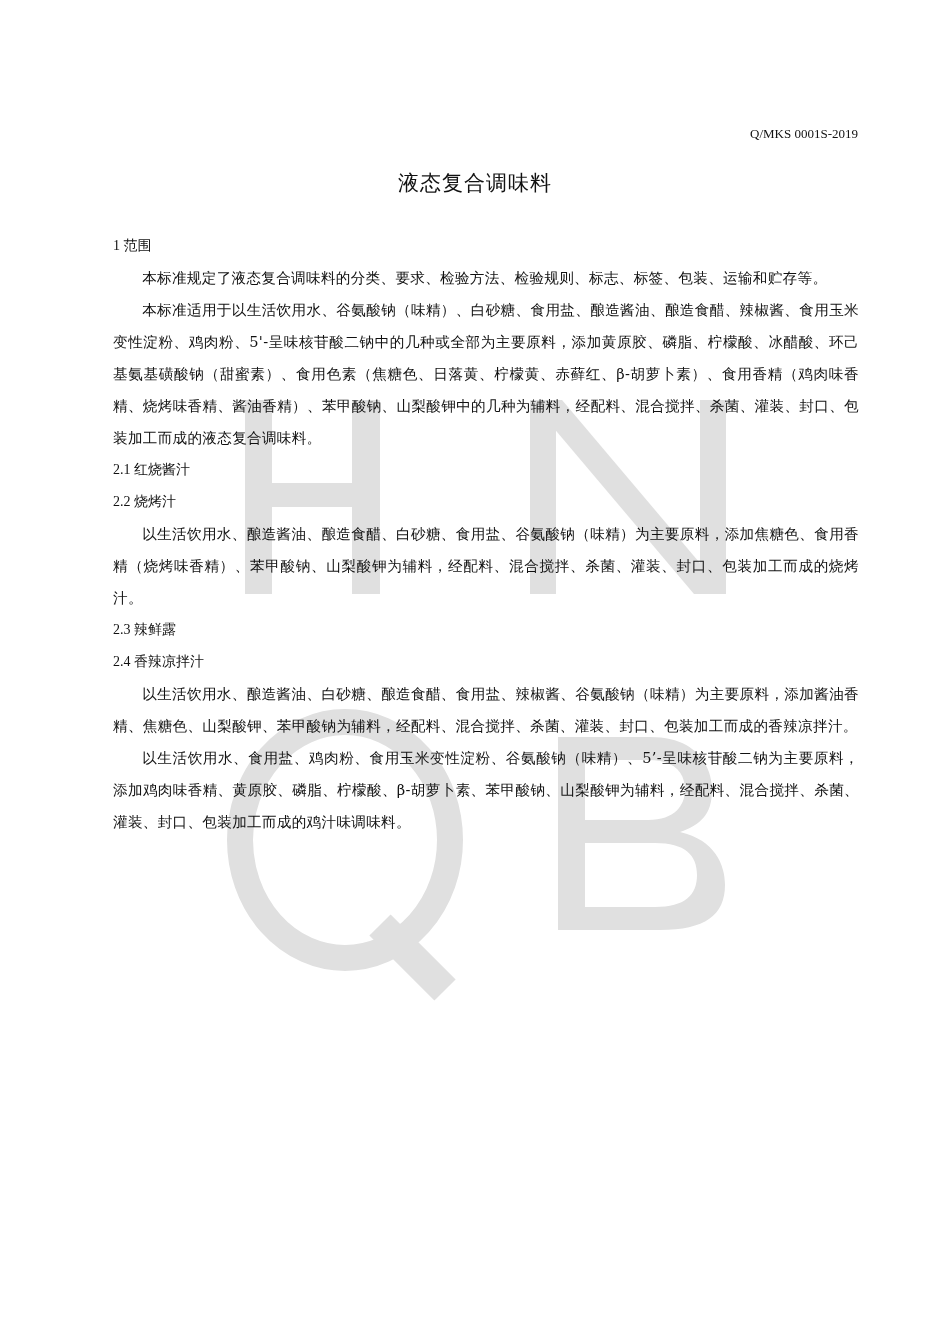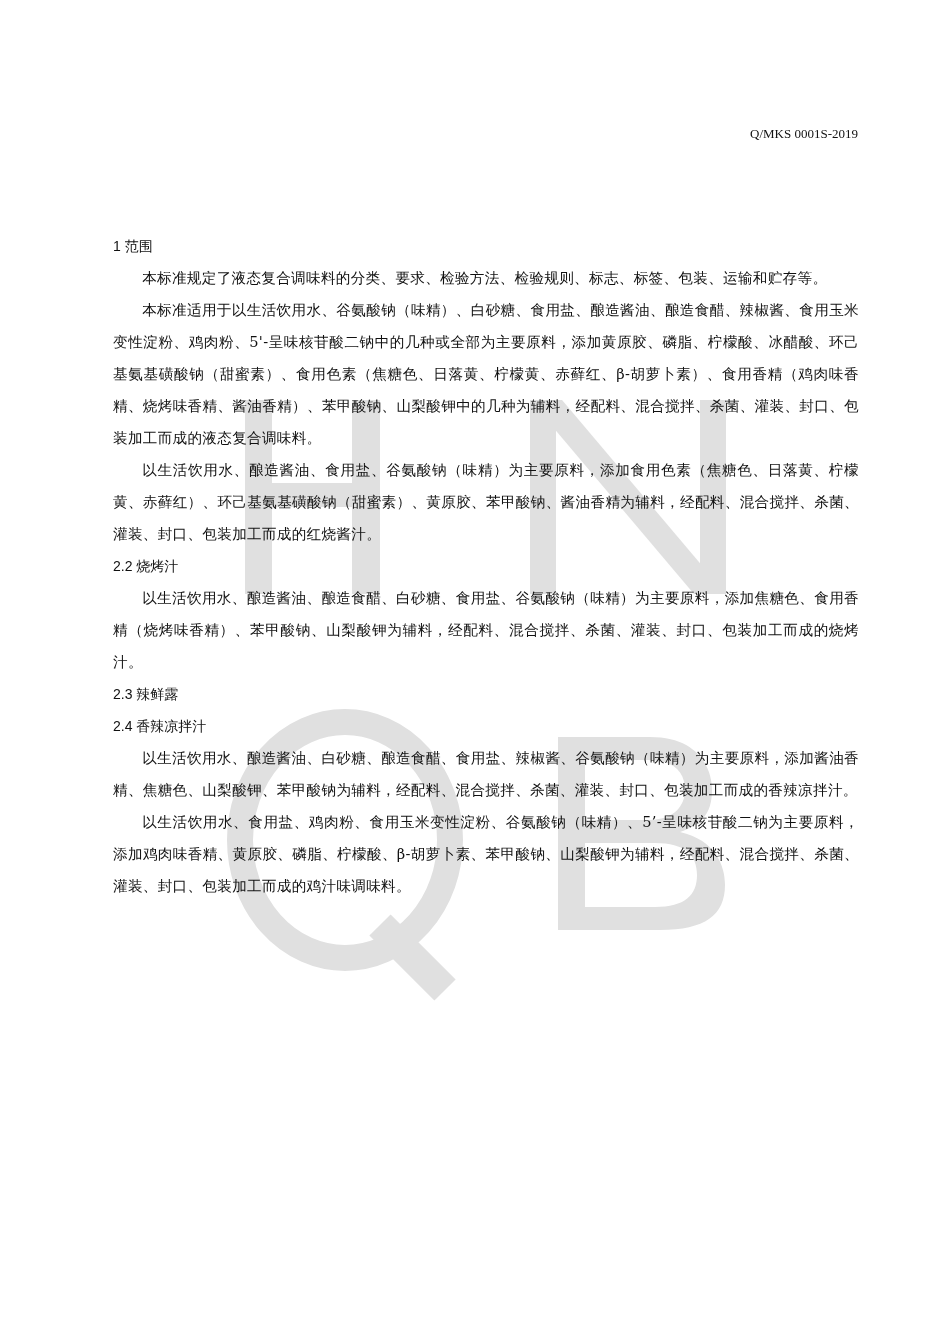--- a/index.html
+++ b/index.html
@@ -2,21 +2,21 @@
 <html><head>
 <meta charset="utf-8">
 <style>
   html, body { margin:0; padding:0; background:#ffffff; }
   body { width:950px; height:1344px; position:relative; overflow:hidden; font-family:"DejaVu Serif","Liberation Serif",serif; color:#111; }
   .wm { position:absolute; left:0; top:0; width:950px; height:1344px; z-index:0; pointer-events:none; }
   .content { position:absolute; left:0; top:12px; width:950px; height:1344px; z-index:1; }
   .doc-code { position:absolute; right:92px; top:114px; font-family:"Liberation Serif","DejaVu Serif",serif; font-size:13px; }
   .title { position:absolute; left:0; width:950px; top:157px; text-align:center; font-family:"DejaVu Sans","Liberation Sans",sans-serif; font-size:21px; letter-spacing:1px; }
   .body { position:absolute; left:113px; top:218px; width:746px; }
-  .h { font-family:Liberation Sans, sans-serif; font-size:14px; height:32px; line-height:32px; }
+  .h { font-family:Liberation Serif, serif; font-size:14px; height:32px; line-height:32px; }
   .p { font-size:14.6px; line-height:32px; text-indent:2em; text-align:justify; letter-spacing:0.3px; }
 </style>
 </head>
 <body>
 
 <svg class="wm" viewBox="0 0 950 1344" xmlns="http://www.w3.org/2000/svg">
   <g fill="#e0e0e0">
 
     <g>
       <rect x="245" y="400" width="27" height="194"></rect>
@@ -40,28 +40,29 @@
   <g fill="#e0e0e0">
 
     <g>
       <path d="M558 737 H650 C700 737 712 770 712 790 C712 815 700 825 680 832 C715 840 725 865 725 885 C725 915 705 930 660 930 H558 Z M585 760 V820 H648 C675 820 685 805 685 790 C685 773 675 760 648 760 Z M585 843 V907 H655 C685 907 697 895 697 875 C697 855 685 843 655 843 Z" fill-rule="evenodd"></path>
     </g>
   </g>
 </svg>
 
 <div class="content">
   <div class="doc-code">Q/MKS 0001S-2019</div>
+  <div class="title">液态复合调味料</div>
 
   <div class="body">
     <div class="h">1  范围</div>
     <div class="p">本标准规定了液态复合调味料的分类、要求、检验方法、检验规则、标志、标签、包装、运输和贮存等。</div>
     <div class="p">本标准适用于以生活饮用水、谷氨酸钠（味精）、白砂糖、食用盐、酿造酱油、酿造食醋、辣椒酱、食用玉米变性淀粉、鸡肉粉、5'-呈味核苷酸二钠中的几种或全部为主要原料，添加黄原胶、磷脂、柠檬酸、冰醋酸、环己基氨基磺酸钠（甜蜜素）、食用色素（焦糖色、日落黄、柠檬黄、赤藓红、β-胡萝卜素）、食用香精（鸡肉味香精、烧烤味香精、酱油香精）、苯甲酸钠、山梨酸钾中的几种为辅料，经配料、混合搅拌、杀菌、灌装、封口、包装加工而成的液态复合调味料。</div>
 
 
-    <div class="p">以生活饮用水、酿造酱油、食用盐、谷氨酸钠（味精）为主要原料，添加食用色素（焦糖色、日落黄、柠檬黄、赤藓红）、环己基氨基磺酸钠（甜蜜素）、黄原胶、苯甲酸钠、酱油香精为辅料，经配料、混合搅拌、杀菌、灌装、封口、包装加工而成的红烧酱汁。</div>
+    <div class="h">2.1  红烧酱汁</div>
 
     <div class="h">2.2  烧烤汁</div>
     <div class="p">以生活饮用水、酿造酱油、酿造食醋、白砂糖、食用盐、谷氨酸钠（味精）为主要原料，添加焦糖色、食用香精（烧烤味香精）、苯甲酸钠、山梨酸钾为辅料，经配料、混合搅拌、杀菌、灌装、封口、包装加工而成的烧烤汁。</div>
 
     <div class="h">2.3  辣鲜露</div>
 
     <div class="h">2.4  香辣凉拌汁</div>
     <div class="p">以生活饮用水、酿造酱油、白砂糖、酿造食醋、食用盐、辣椒酱、谷氨酸钠（味精）为主要原料，添加酱油香精、焦糖色、山梨酸钾、苯甲酸钠为辅料，经配料、混合搅拌、杀菌、灌装、封口、包装加工而成的香辣凉拌汁。</div>
 
     <div class="p">以生活饮用水、食用盐、鸡肉粉、食用玉米变性淀粉、谷氨酸钠（味精）、5’-呈味核苷酸二钠为主要原料，添加鸡肉味香精、黄原胶、磷脂、柠檬酸、β-胡萝卜素、苯甲酸钠、山梨酸钾为辅料，经配料、混合搅拌、杀菌、灌装、封口、包装加工而成的鸡汁味调味料。</div>

